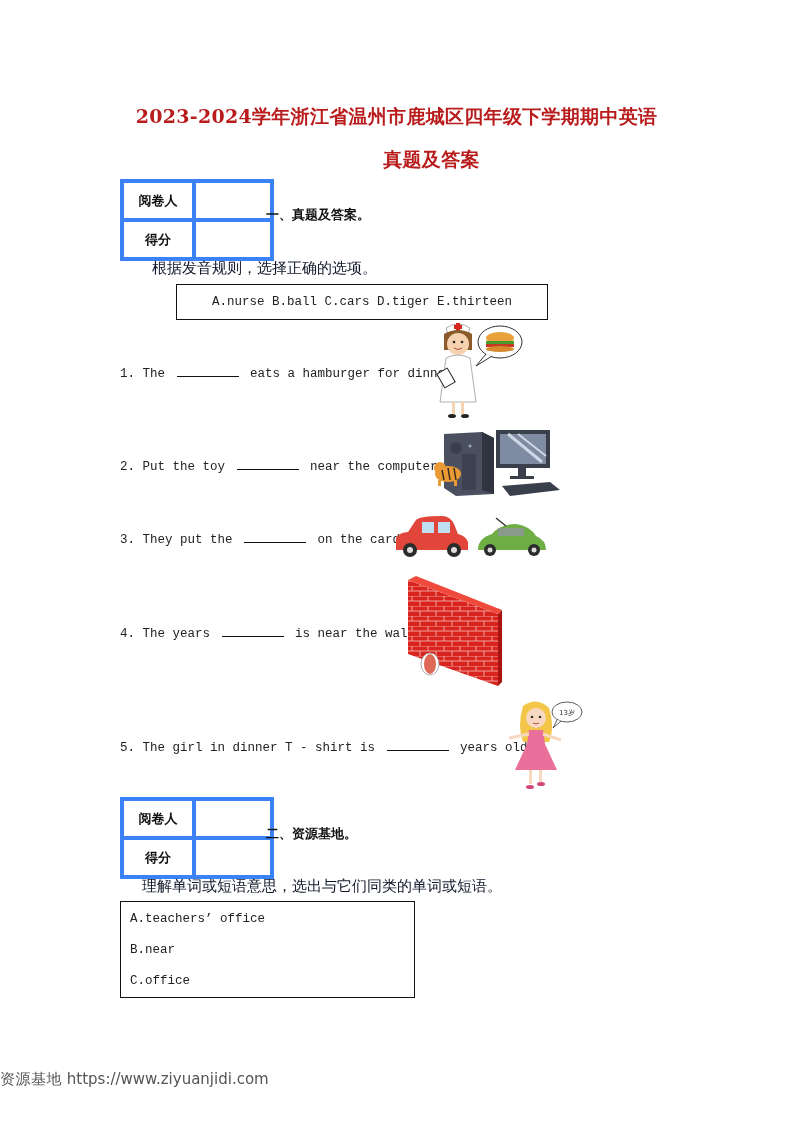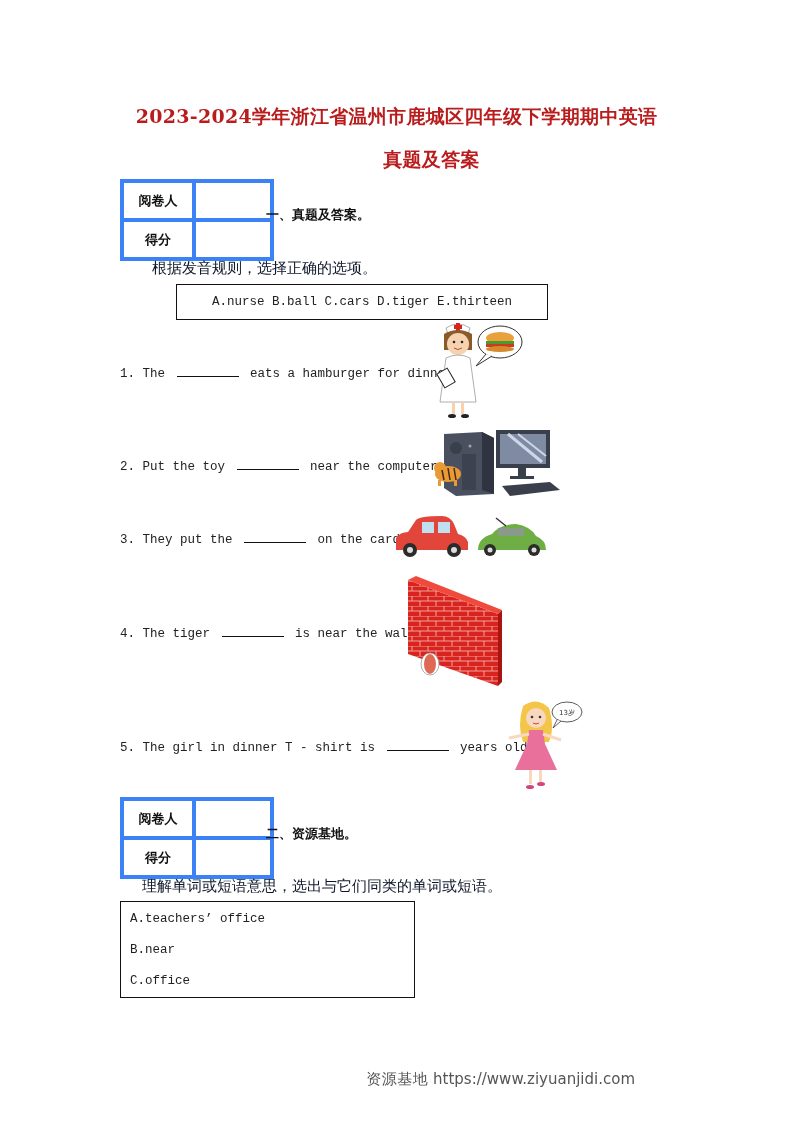--- a/index.html
+++ b/index.html
@@ -9,21 +9,21 @@
   .grader { border-collapse:collapse; position:absolute; }
   .grader td { border:4px solid #3b82f6; font-family:"DejaVu Sans", sans-serif; font-weight:bold; font-size:13px; text-align:center; padding:0; }
   .grader td.lbl { width:68px; height:35px; }
   .grader td.val { width:74px; height:35px; }
   .sec-head { font-family:"DejaVu Sans", sans-serif; font-weight:bold; font-size:13px; }
   .instr { font-family:"DejaVu Serif", serif; font-size:15px; color:#0f172a;margin-left:32px; }
   .mono { font-family:"Liberation Mono", "DejaVu Sans Mono", monospace; font-size:12.5px; color:#222; }
   .optbox { border:1px solid #111; }
   .blank { display:inline-block; width:62px; border-bottom:1.3px solid #111; height:12px; vertical-align:baseline; margin:0 4px; }
   .q { white-space:nowrap; }
-  .footer { font-family:"DejaVu Sans", sans-serif; font-size:15px; color:#555; left:0; width:635px; text-align:right; }
+  .footer { font-family:"DejaVu Sans", sans-serif; font-size:15px; color:#555; left:0; width:635px; text-align:left; }
   .footer .cn { letter-spacing:0.5px; }
 </style>
 </head>
 <body>
 
 <div class="abs title" style="top:104px;">2023-2024学年浙江省温州市鹿城区四年级下学期期中英语</div>
 <div class="abs title" style="top:147px;margin-left:35px;">真题及答案</div>
 
 <table class="grader" style="left:120px; top:179px;">
   <tbody>
@@ -125,21 +125,21 @@
   <rect x="106" y="14" width="26" height="8" fill="#8a9a8a"></rect>
   <line x1="104" y1="4" x2="114" y2="12" stroke="#333" stroke-width="1.5"></line>
   <circle cx="98" cy="36" r="6" fill="#2b2b2b"></circle>
     <circle cx="98" cy="36" r="2.5" fill="#ddd"></circle>
   <circle cx="142" cy="36" r="6" fill="#2b2b2b"></circle>
     <circle cx="142" cy="36" r="2.5" fill="#ddd"></circle>
 </svg>
 
 <div class="abs mono q" style="left:120px; top:624px;">
   <span>4.</span>
-  <span>The tiger</span>
+  <span>The years</span>
   <span class="blank"></span>
   <span>is near the wall.</span>
 </div>
 <svg class="abs" style="left:404px; top:576px;" width="98" height="112" viewBox="0 0 98 112">
   <defs>
     <pattern id="bricks" width="16" height="10" patternUnits="userSpaceOnUse">
       <rect width="16" height="10" fill="#d9231f"></rect>
       <path d="M0 0 H16 M0 5 H16 M8 0 V5 M0 5 V10 M16 5 V10" stroke="#f4b1a8" stroke-width="0.9"></path>
     </pattern>
   </defs>

